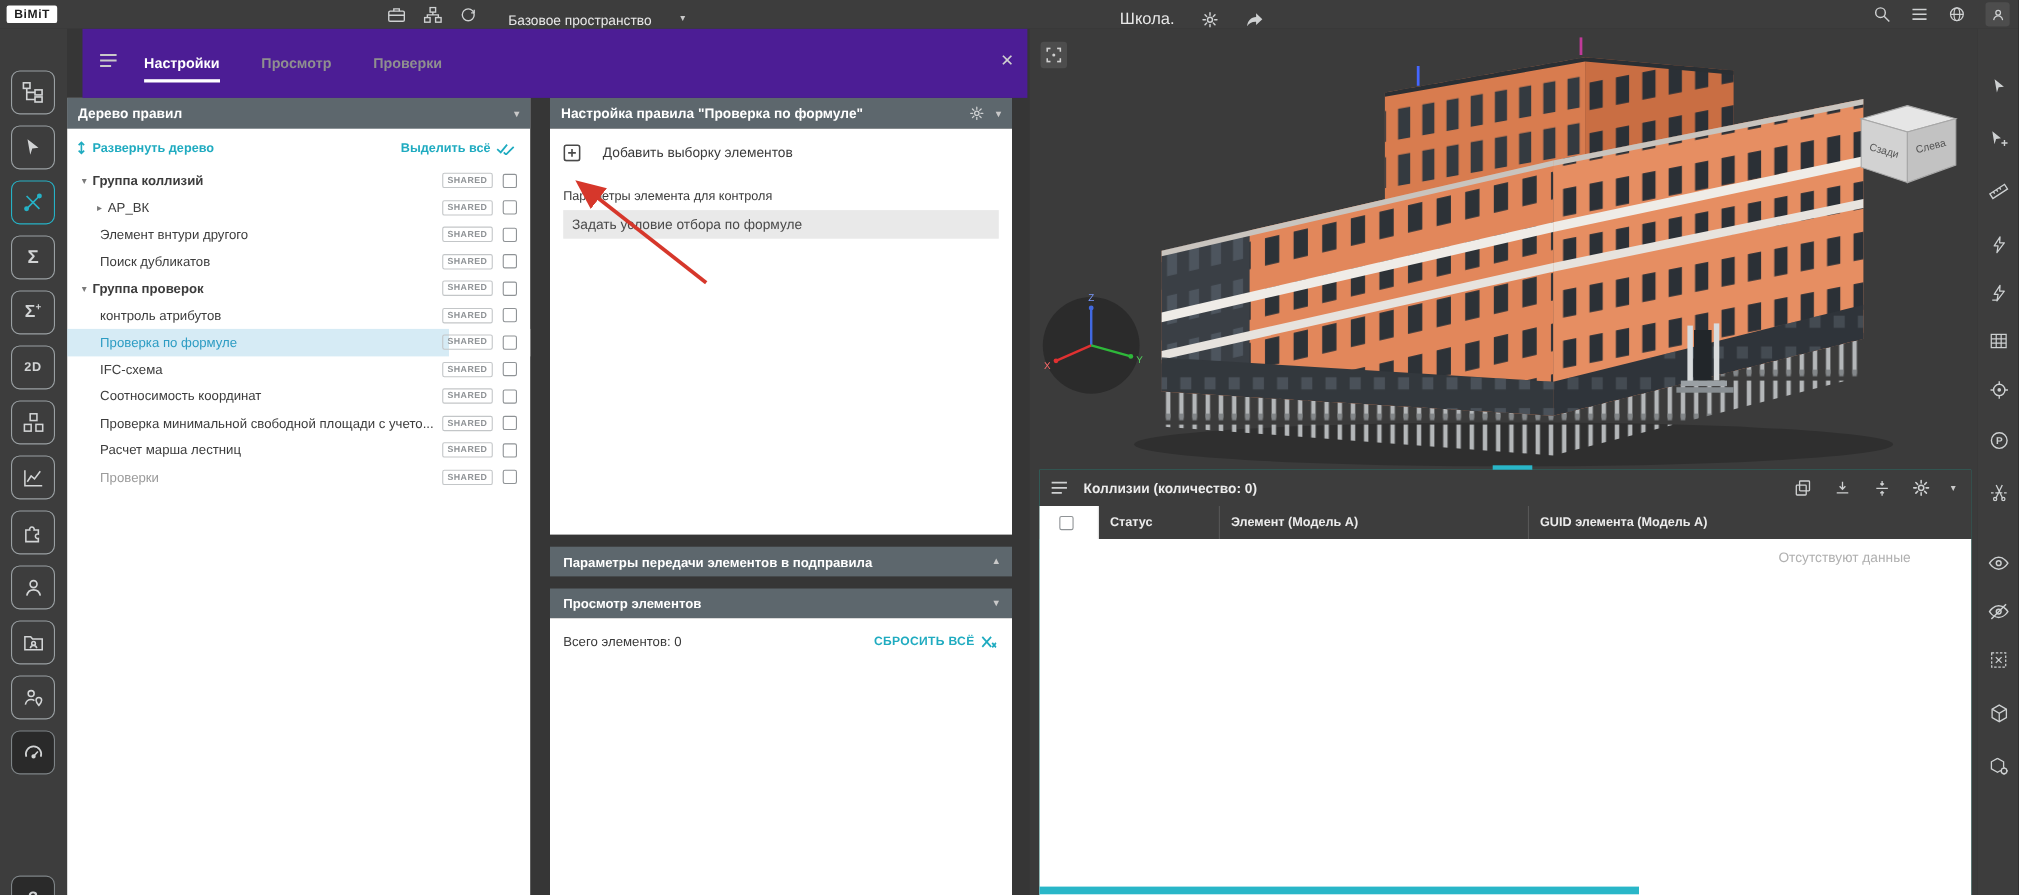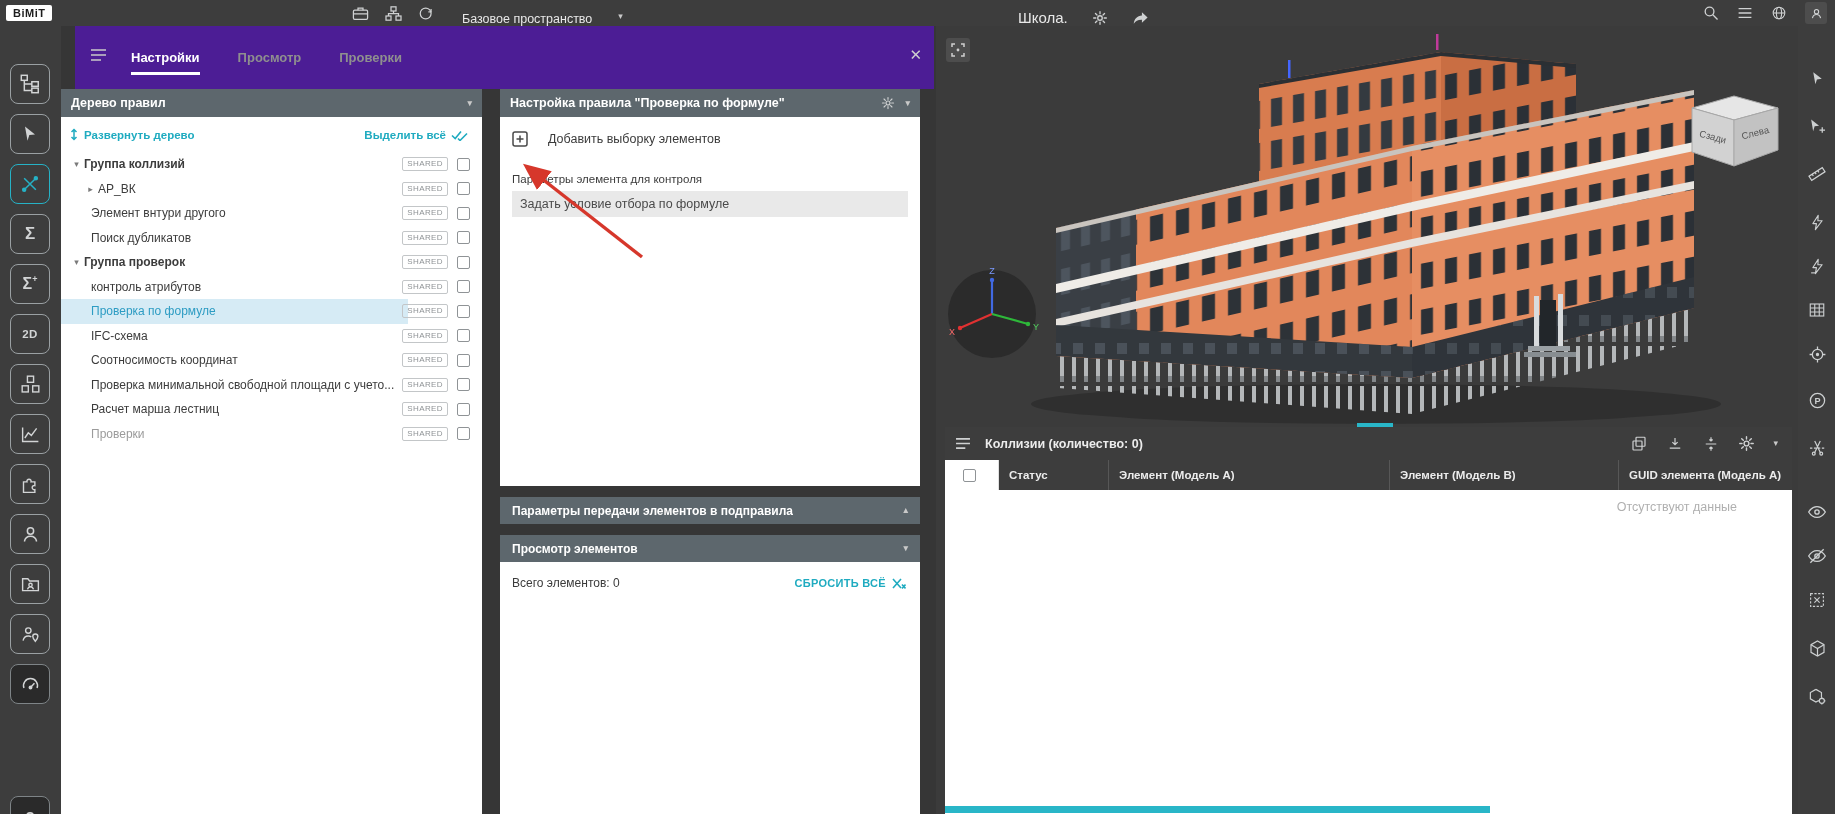--- a/index.html
+++ b/index.html
@@ -31,21 +31,21 @@
   
   .panel{background:#ffffff;z-index:4}
   .phead{background:#5d676d;color:#fff;font-size:12.5px;font-weight:bold;display:flex;align-items:center;
          padding:0 10px;box-sizing:border-box;height:28px}
   .chd{background:#5d676d;color:#fff;font-size:12px;font-weight:bold;display:flex;align-items:center;
        justify-content:space-between;padding:0 12px;box-sizing:border-box;height:27px;cursor:pointer}
   .link{color:#1fabc0;font-size:11.5px;font-weight:bold;cursor:pointer;display:flex;align-items:center;gap:5px;white-space:nowrap}
   
   .trow{display:flex;align-items:center;height:24.5px;font-size:12px;color:#3c3c3c;cursor:pointer}
   .tlabel{flex:1;min-width:0;white-space:nowrap;overflow:hidden}
-  .badge{font-size:8px;font-weight:normal;color:#8f9396;border:1px solid #c3c6c8;border-radius:2px;
+  .badge{font-size:8px;font-weight:bold;color:#8f9396;border:1px solid #c3c6c8;border-radius:2px;
          padding:1px 4px;letter-spacing:.4px;margin-right:9px;flex:none;line-height:1.2}
   .cb{appearance:none;-webkit-appearance:none;width:13px;height:13px;border:1.5px solid #8f9396;border-radius:2px;
       background:#fff;margin:0 12px 0 0;flex:none;cursor:pointer;box-sizing:border-box}
   .ar{width:15px;text-align:center;color:#7a7a7a;font-size:9px;flex:none}
   .trow.bold .tlabel{font-weight:bold}
   .trow.muted .tlabel{color:#9b9b9b}
   .trow.selected{background:linear-gradient(90deg,#d6ebf5 0,#d6ebf5 347px,#ffffff 347px)}
   .trow.selected .tlabel{color:#2d9cc3}
   .lvl0{padding-left:8px}
   .lvl1{padding-left:30px}
@@ -506,21 +506,20 @@
         <span class="chev">▾</span>
       </div>
     </div>
 
     <div class="colth">
       <div style="width:54px;background:#ffffff;display:flex;align-items:center;border-right:1px solid #e0e0e0;box-sizing:border-box">
         <input type="checkbox" class="cb" style="margin: 0px 0px 0px 18px;">
       </div>
       <div class="colcell" style="width:110px">Статус</div>
       <div class="colcell" style="width:281px">Элемент (Модель A)</div>
-      <div class="colcell" style="width:229px">Элемент (Модель B)</div>
       <div class="colcell" style="flex:1;border-right:none">GUID элемента (Модель A)</div>
     </div>
 
     <div style="position:relative;height:324px;background:#ffffff">
       <span style="position:absolute;right:55px;top:10px;font-size:12.5px;color:#b0b0b0">Отсутствуют данные</span>
     </div>
   </div>
 
   <div class="abs" style="left:1357px;top:423px;width:36px;height:3.5px;background:#29b6c8;z-index:7"></div>
   <div class="abs" style="left:945px;top:806px;width:545px;height:7px;background:#29b6c8;z-index:7"></div>

